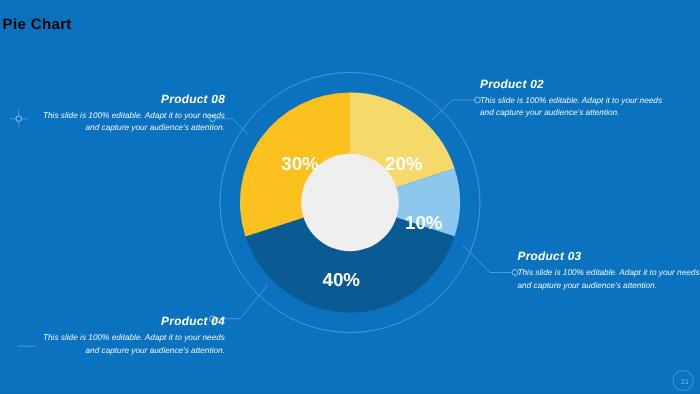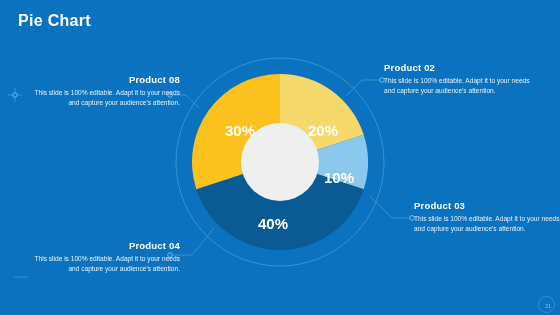--- a/index.html
+++ b/index.html
@@ -6,55 +6,55 @@
   body{
     width:560px;height:315px;overflow:hidden;
     background:#0a72be;
     font-family:"Liberation Sans", sans-serif;
     position:relative;
   }
   #slide{position:absolute;inset:0;width:560px;height:315px;}
 
   
   #title{
-    position:absolute;left:18px;top:12px;
-    font-size:16px;font-weight:bold;color:#ffffff;
+    position:absolute;left:2px;top:12px;
+    font-size:12px;font-weight:bold;color:#000000;
     letter-spacing:.3px;
   }
 
   
   #deco{position:absolute;left:0;top:0;width:560px;height:315px;}
 
   
   #chart-wrap{
     position:absolute;left:180px;top:62px;width:200px;height:200px;
   }
   #donut-svg{width:200px;height:200px;display:block;}
   .pct-label{
     font-family:"Liberation Sans", sans-serif;
     font-size:15px;font-weight:bold;fill:#ffffff;
     text-anchor:middle;dominant-baseline:middle;
   }
 
   
-  .callout{position:absolute;width:150px;}
+  .callout{position:absolute;width:150px;font-style:italic;}
   .callout .c-title{
     font-size:9.5px;font-weight:bold;color:#ffffff;margin-bottom:3px;
     letter-spacing:.2px;
   }
   .callout .c-body{
     font-size:6.6px;line-height:1.55;color:#e8f2fa;
   }
   .c-right{text-align:right;}
   .c-left{text-align:left;}
 
   #callout-1{left:30px;top:74px;}
   #callout-2{left:384px;top:62px;}
   #callout-3{left:414px;top:200px;}
-  #callout-4{left:30px;top:240px;}
+  #callout-4{left:30px;top:252px;}
 
   
   #page-num{
     position:absolute;right:9px;bottom:6px;
     font-size:5.5px;color:#8fc3e6;
   }
   #page-badge{
     position:absolute;right:5px;bottom:2px;
     width:15px;height:15px;border-radius:50%;
     border:1px solid rgba(255,255,255,.18);

